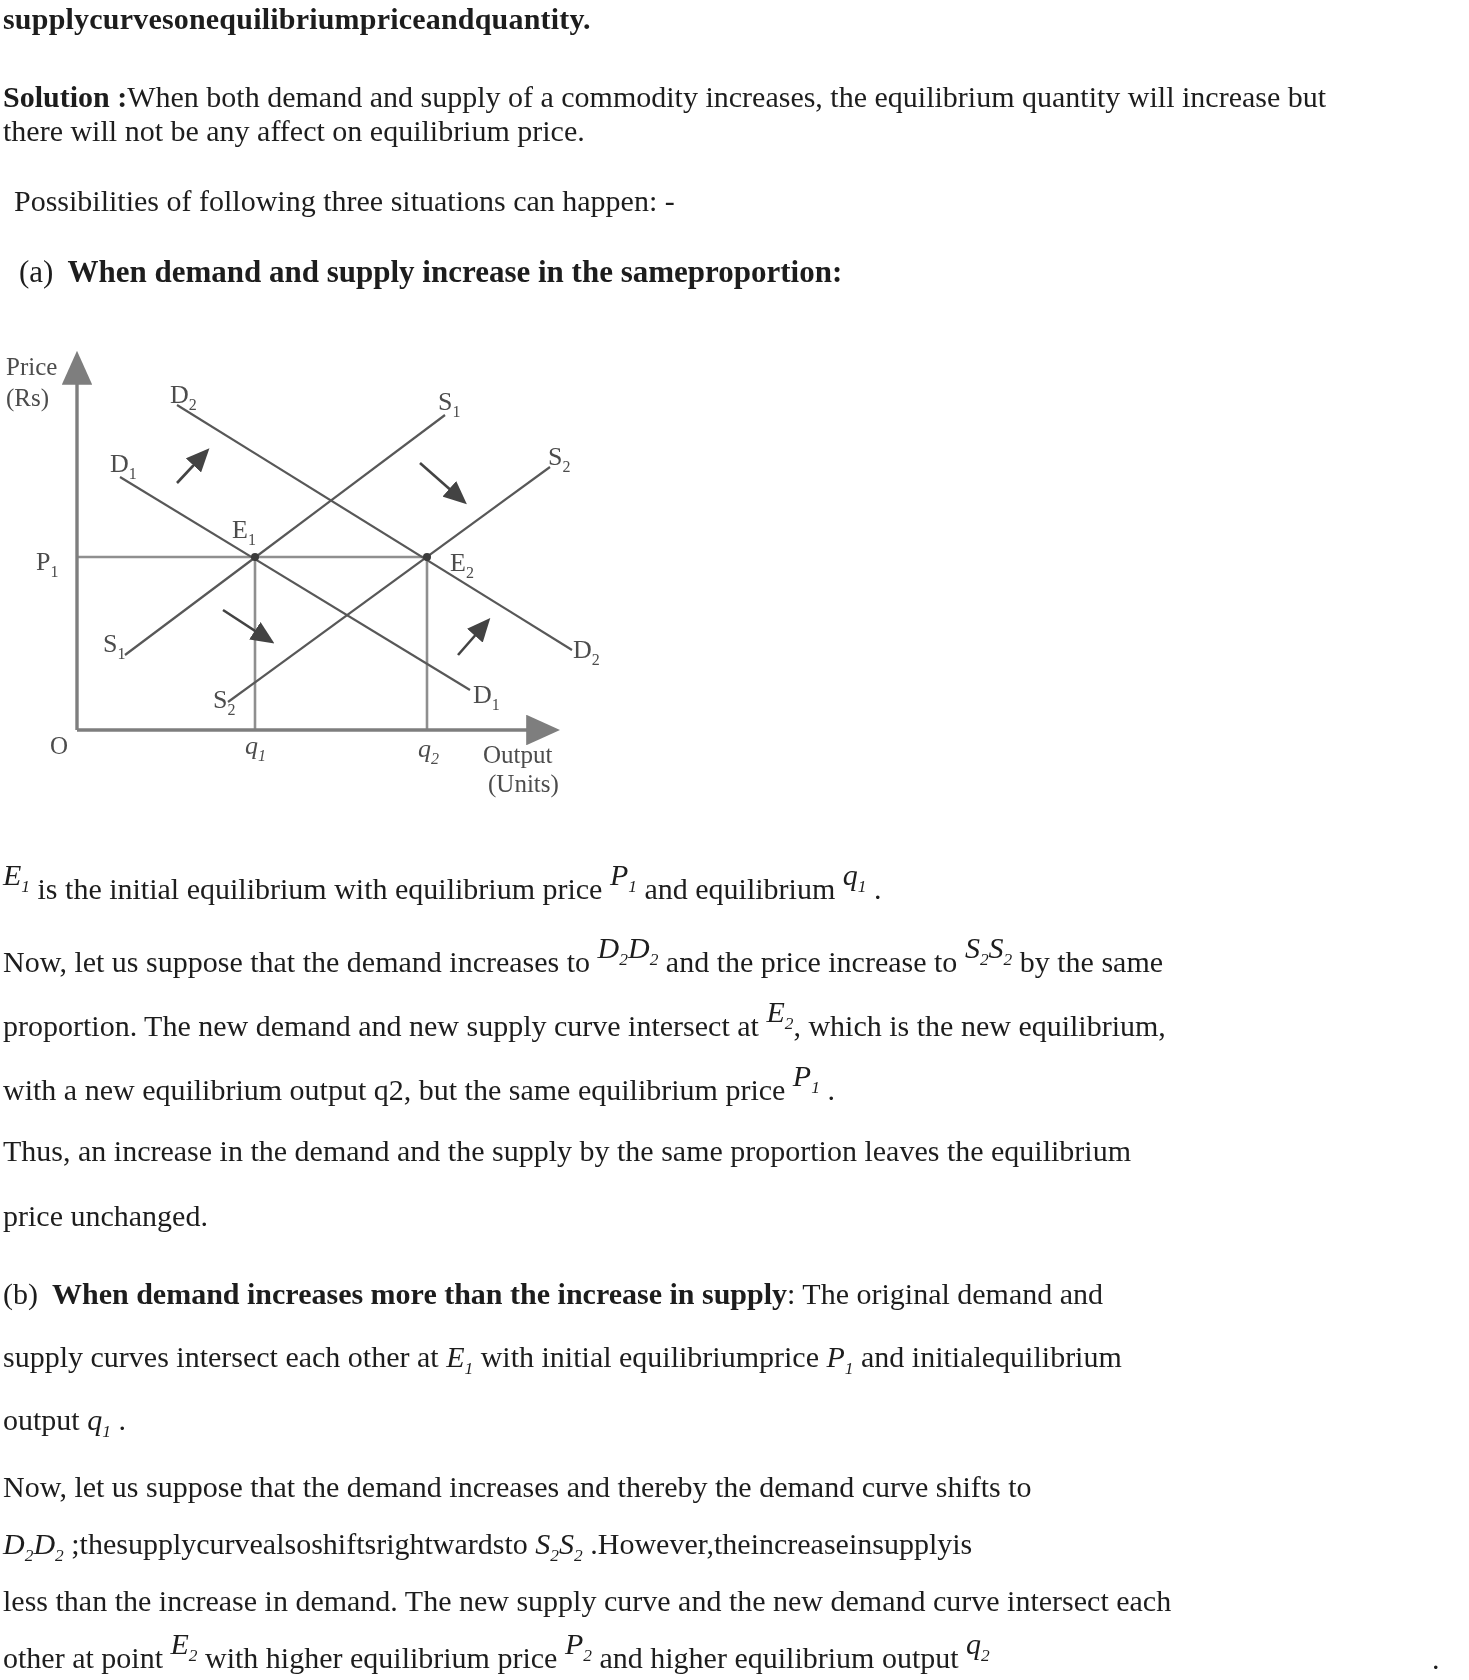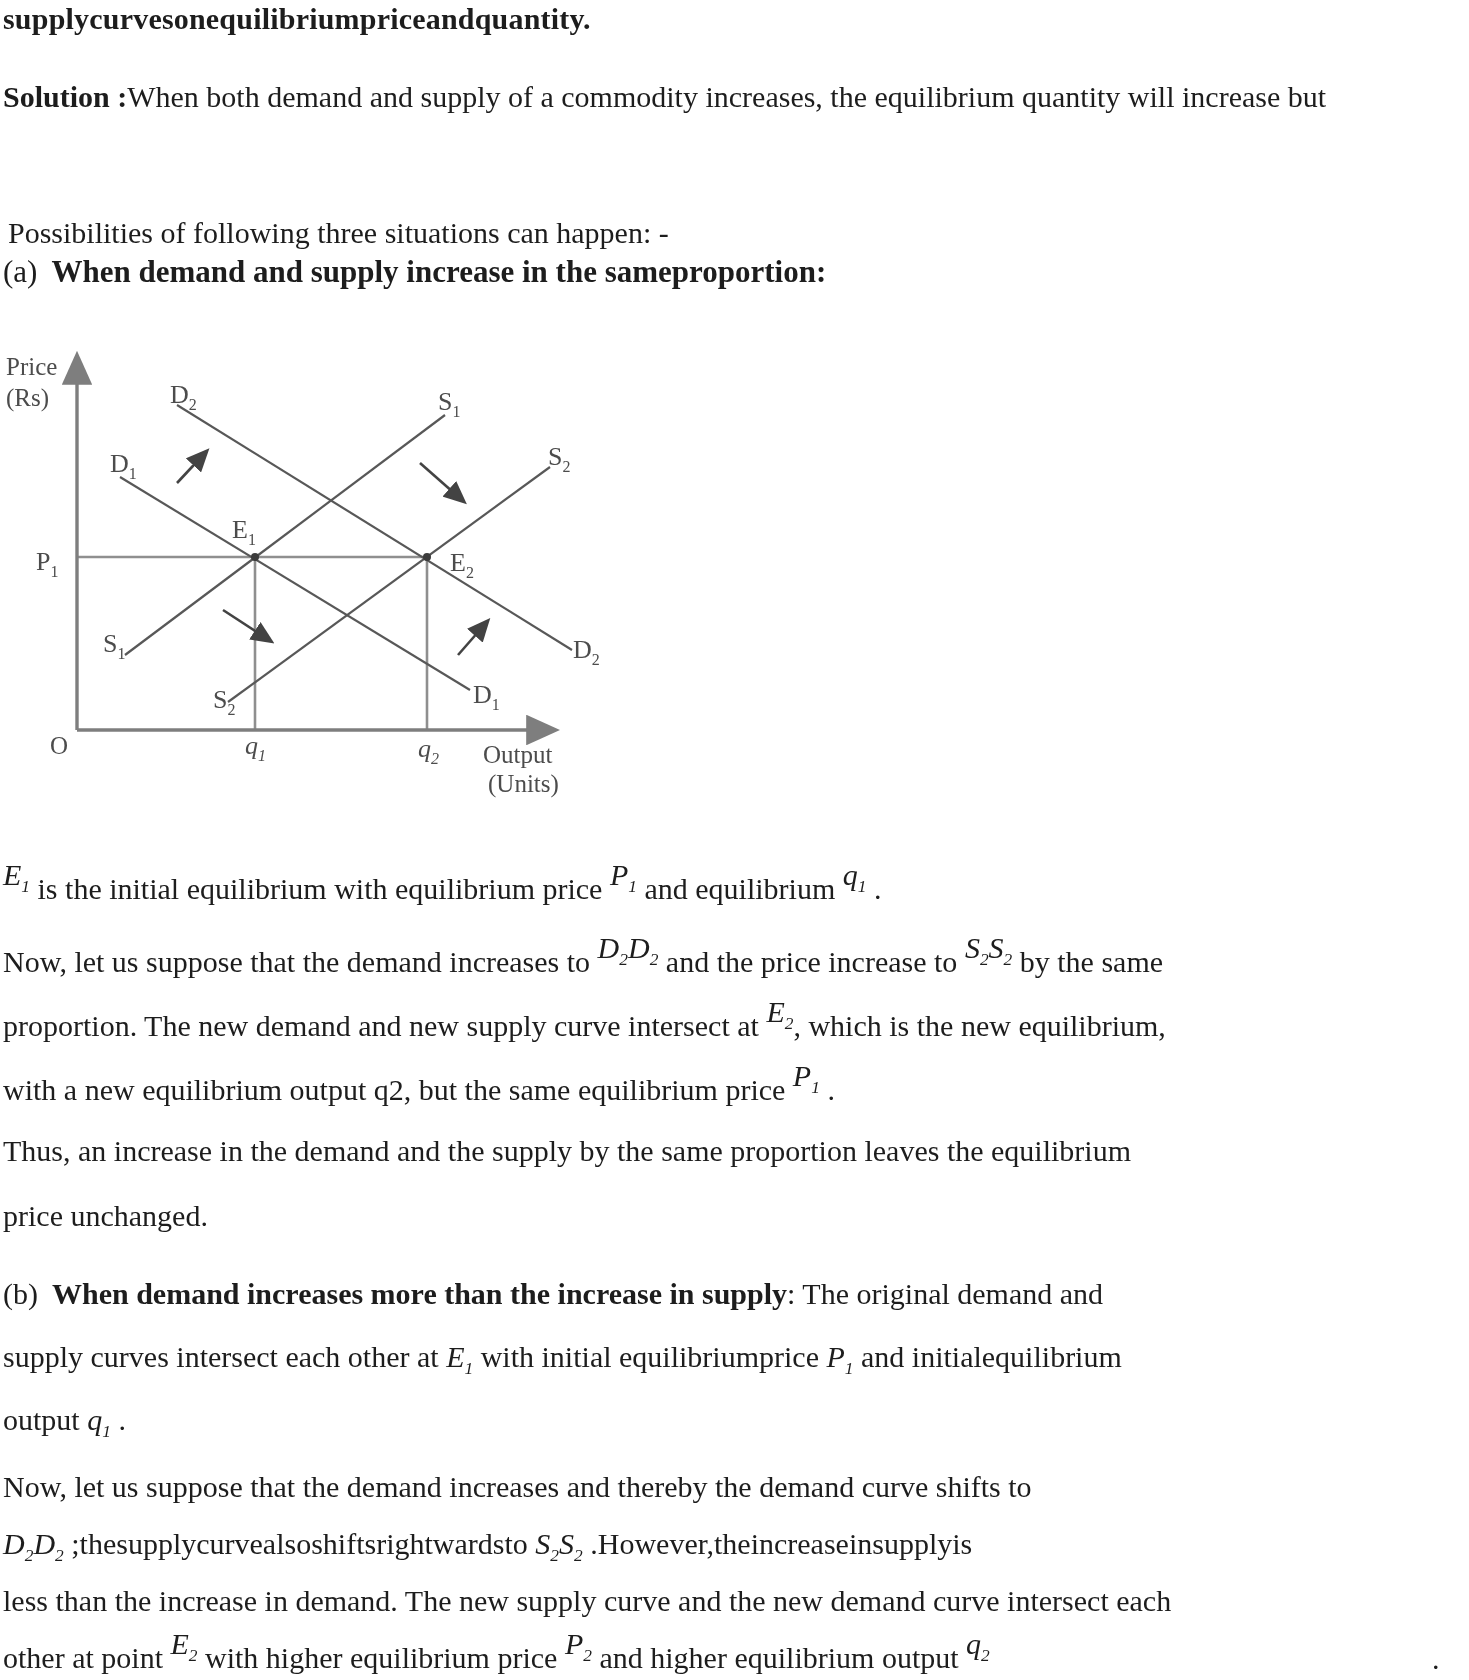--- a/index.html
+++ b/index.html
@@ -36,25 +36,26 @@
 </style>
 </head>
 <body>
 
 <div class="page">
 
   <div class="abs title-line" style="left:3px; top:2px;">supplycurvesonequilibriumpriceandquantity.</div>
 
   <div class="abs body-par lh34" style="left:3px; top:80px; width:1466px;">
     <span class="b">Solution :</span><span>When both demand and supply of a commodity increases, the equilibrium quantity will increase but</span><br>
+    <span>there will not be any affect on equilibrium price.</span>
   </div>
 
-  <div class="abs body-par" style="left:8px; top:184px;margin-top:32px;">Possibilities of following three situations can happen: -</div>
+  <div class="abs body-par" style="left:14px; top:184px;">Possibilities of following three situations can happen: -</div>
 
-  <div class="abs heading" style="left:3px; top:254px;">
+  <div class="abs heading" style="left:19px; top:254px;">
     <span class="marker">(a)</span><span class="b">When demand and supply increase in the sameproportion</span><span class="b">:</span>
   </div>
 
   <div class="abs" style="left:0; top:345px;text-align:right;">
     <svg width="625" height="465" viewBox="0 0 625 465">
       <defs>
         <marker id="ah-ax" markerWidth="10" markerHeight="9" refX="7" refY="4.5" orient="auto">
           <path d="M0,0 L10,4.5 L0,9 z" fill="#7e7e7e"></path>
         </marker>
         <marker id="ah-sh" markerWidth="9" markerHeight="8" refX="6.5" refY="4" orient="auto">

